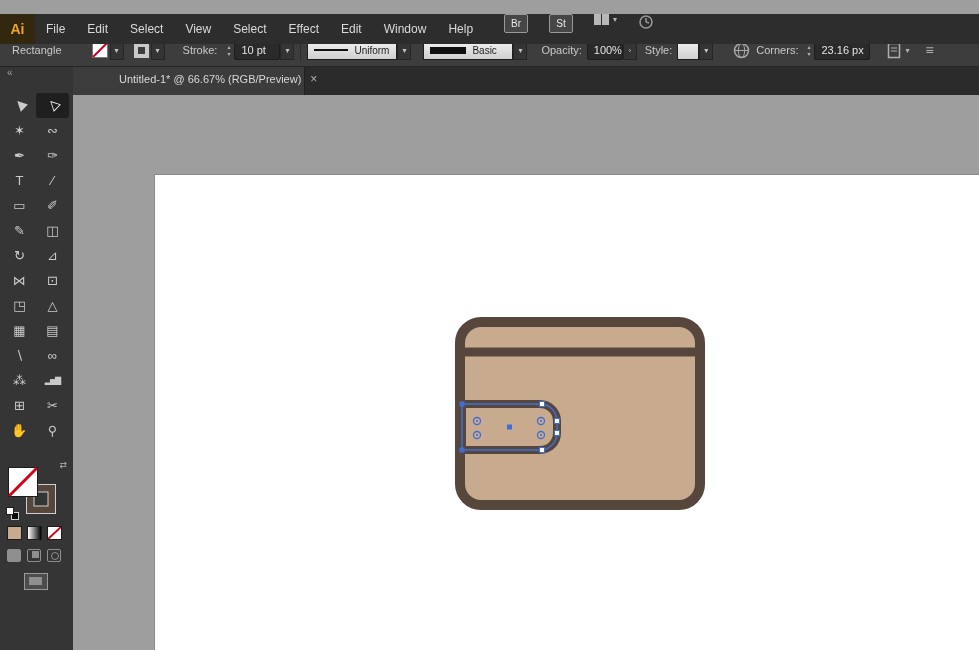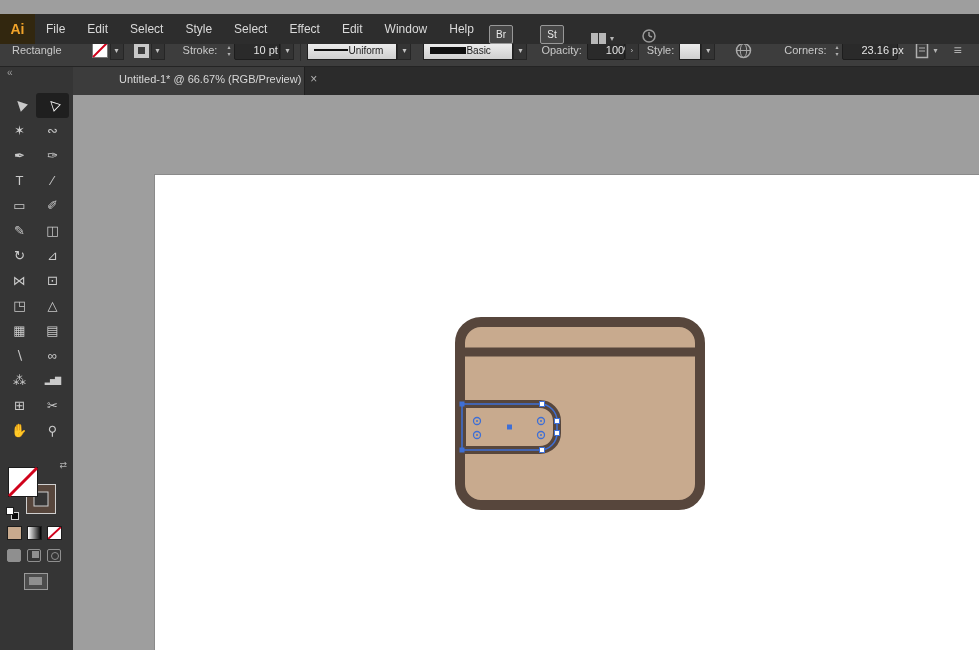--- a/index.html
+++ b/index.html
@@ -3,35 +3,35 @@
 <meta charset="utf-8">
 <style>
   * { box-sizing: border-box; margin: 0; padding: 0; }
   html,body { width:979px; height:650px; overflow:hidden; }
   body { position:relative; background:#9e9e9e; font-family:"Liberation Sans","DejaVu Sans",sans-serif; font-size:11px; color:#cfcfcf; }
 
   
   #menu-bar { position:absolute; top:14px; left:0; right:0; height:30px; background:#2d2d2d; display:flex; align-items:stretch; z-index:6; }
   .logo { width:35px; background:#32270f; color:#f0a32a; display:flex; align-items:center; justify-content:center; font-size:14px; font-weight:bold; }
   .menu-item { display:flex; align-items:center; padding:0 11px; font-size:12px; color:#dadada; }
-  .mb-right { display:flex; align-items:flex-end; margin-left:4px; gap:27px; }
+  .mb-right { display:flex; align-items:flex-start; margin-left:20px; gap:21px; }
   .mini-btn { width:24px; height:19px; border:1px solid #989898; border-radius:2px; background:#464646; display:flex; align-items:center; justify-content:center; font-size:10px; color:#eaeaea; }
   .ws { display:flex; align-items:center; gap:4px; }
   .ws-icon { display:flex; gap:1px; }
   .ws-icon i { display:block; width:7px; height:11px; background:#b8b8b8; }
   .chev { font-size:8px; color:#b5b5b5; }
 
   
   #control-bar { position:absolute; top:34px; left:0; right:0; height:33px; background:#3d3d3d; border-bottom:1px solid #242424; display:flex; align-items:center; padding-left:12px; z-index:5; }
   .cb-label { color:#c9c9c9; white-space:nowrap; }
-  .field { height:19px; background:#2a2a2a; border:1px solid #1d1d1d; border-radius:2px; color:#e4e4e4; display:flex; align-items:center; padding:0 18px; white-space:nowrap; }
+  .field { height:19px; background:#2a2a2a; border:1px solid #1d1d1d; border-radius:2px; color:#e4e4e4; display:flex; align-items:center; padding:0 6px; white-space:nowrap; }
   .stepper { width:11px; height:19px; display:flex; flex-direction:column; align-items:center; justify-content:center; gap:1px; color:#b2b2b2; font-size:6px; line-height:6px; }
   .dd-chev { width:14px; height:19px; display:flex; align-items:center; justify-content:center; font-size:8px; color:#c2c2c2; background:#343434; border:1px solid #262626; }
   .stroke-ind { width:15px; height:15px; border:4px solid #c9c9c9; }
-  .lightbox { height:19px; background:linear-gradient(#f0f0f0,#cfcfcf); border:1px solid #1f1f1f; display:flex; align-items:center; gap:0; padding:0 6px; color:#1d1d1d; font-size:10px; }
+  .lightbox { height:19px; background:linear-gradient(#f0f0f0,#cfcfcf); border:1px solid #1f1f1f; display:flex; align-items:center; gap:6px; padding:0 6px; color:#1d1d1d; font-size:10px; }
   .profile-line { width:34px; height:2px; background:#101010; }
   .brush-bar { width:36px; height:7px; background:#101010; }
   .vsep { width:1px; height:22px; background:#2c2c2c; margin:0 6px; }
 
   
   #tab-bar { position:absolute; top:63px; left:73px; right:0; height:32px; background:#2b2b2b; display:flex; z-index:4; }
   .doc-tab { width:232px; background:#3c3c3c; border-right:1px solid #202020; display:flex; align-items:center; padding:0 10px; gap:9px; }
   .tab-title { font-size:11px; color:#d8d8d8; white-space:nowrap;padding-left:36px; }
   .tab-close { color:#b2b2b2; font-size:12px; }
 
@@ -72,21 +72,21 @@
   #artboard { position:absolute; left:82px; top:80px; width:824px; height:475px; background:#ffffff; outline:1px solid #8a8a8a; }
 </style>
 </head>
 <body>
 
 <div id="menu-bar">
   <div class="logo">Ai</div>
   <div class="menu-item">File</div>
   <div class="menu-item">Edit</div>
   <div class="menu-item">Select</div>
-  <div class="menu-item">Style</div>
+  <div class="menu-item">View</div>
   <div class="menu-item">Select</div>
   <div class="menu-item">Effect</div>
   <div class="menu-item">Edit</div>
   <div class="menu-item">Window</div>
   <div class="menu-item">Help</div>
   <div class="mb-right">
     <div class="mini-btn">Br</div>
     <div class="mini-btn">St</div>
     <div class="ws">
       <span class="ws-icon">
@@ -143,21 +143,21 @@
   <span class="cb-label" style="margin-left:8px">Style:</span>
   <span class="lightbox" style="width:22px; margin-left:5px"></span>
   <span class="dd-chev">▾</span>
 
   <svg width="17" height="17" style="margin-left:20px">
     <circle cx="8.5" cy="8.5" r="7" fill="none" stroke="#a9a9a9" stroke-width="1.5"></circle>
     <ellipse cx="8.5" cy="8.5" rx="3.2" ry="7" fill="none" stroke="#a9a9a9" stroke-width="1"></ellipse>
     <line x1="1.5" y1="8.5" x2="15.5" y2="8.5" stroke="#a9a9a9" stroke-width="1"></line>
   </svg>
 
-  <span class="cb-label" style="margin-left:32px">Corners:</span>
+  <span class="cb-label" style="margin-left:6px">Corners:</span>
   <span class="stepper" style="margin-left:5px">
     <span>▴</span>
     <span>▾</span>
   </span>
   <span class="field" style="width:56px">23.16 px</span>
 
   <svg width="16" height="17" style="margin-left:16px">
     <rect x="2.5" y="1.5" width="11" height="14" fill="none" stroke="#b0b0b0" stroke-width="1.5"></rect>
     <line x1="5" y1="6" x2="11" y2="6" stroke="#b0b0b0"></line>
     <line x1="5" y1="9" x2="11" y2="9" stroke="#b0b0b0"></line>

